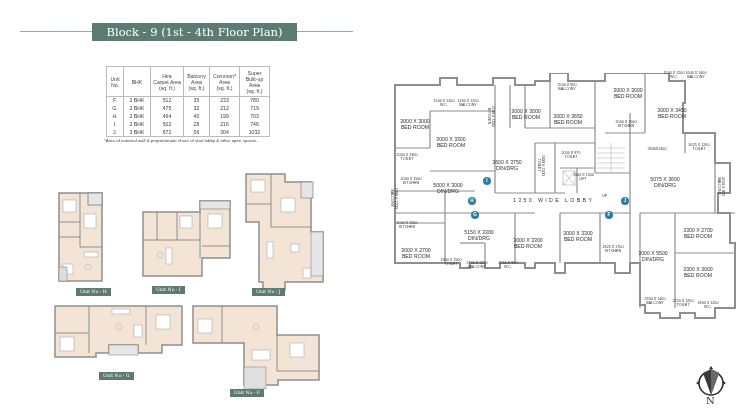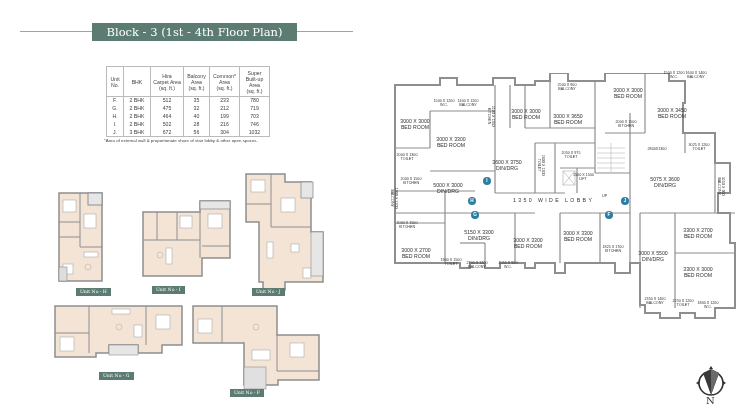--- a/index.html
+++ b/index.html
@@ -35,21 +35,21 @@
   .badge { position: absolute; width: 8px; height: 8px; border-radius: 50%; background: #2b7ea1; color: #fff; font-size: 4.6px;
     line-height: 8px; text-align: center; font-family: "Liberation Sans", sans-serif; font-weight: bold; }
 
   .compass { position: absolute; left: 693px; top: 365px; }
 </style>
 </head>
 <body>
 
 <div class="title-line" style="left:20px;width:72px;"></div>
 <div class="title-line" style="left:297px;width:56px;"></div>
-<div class="title-box">Block - 3 (1st - 4th Floor Plan)</div>
+<div class="title-box">Block - 9 (1st - 4th Floor Plan)</div>
 
 <table class="area">
   <thead>
     <tr>
       <th style="width:17px"><span>Unit</span><br><span>No.</span></th>
       <th style="width:27px"><span>BHK</span></th>
       <th style="width:33px"><span>Hira</span><br><span>Carpet Area</span><br><span>(sq. ft.)</span></th>
       <th style="width:26px"><span>Balcony</span><br><span>Area</span><br><span>(sq. ft.)</span></th>
       <th style="width:30px"><span>Common*</span><br><span>Area</span><br><span>(sq. ft.)</span></th>
       <th style="width:30px"><span>Super</span><br><span>Built-up Area</span><br><span>(sq. ft.)</span></th>

